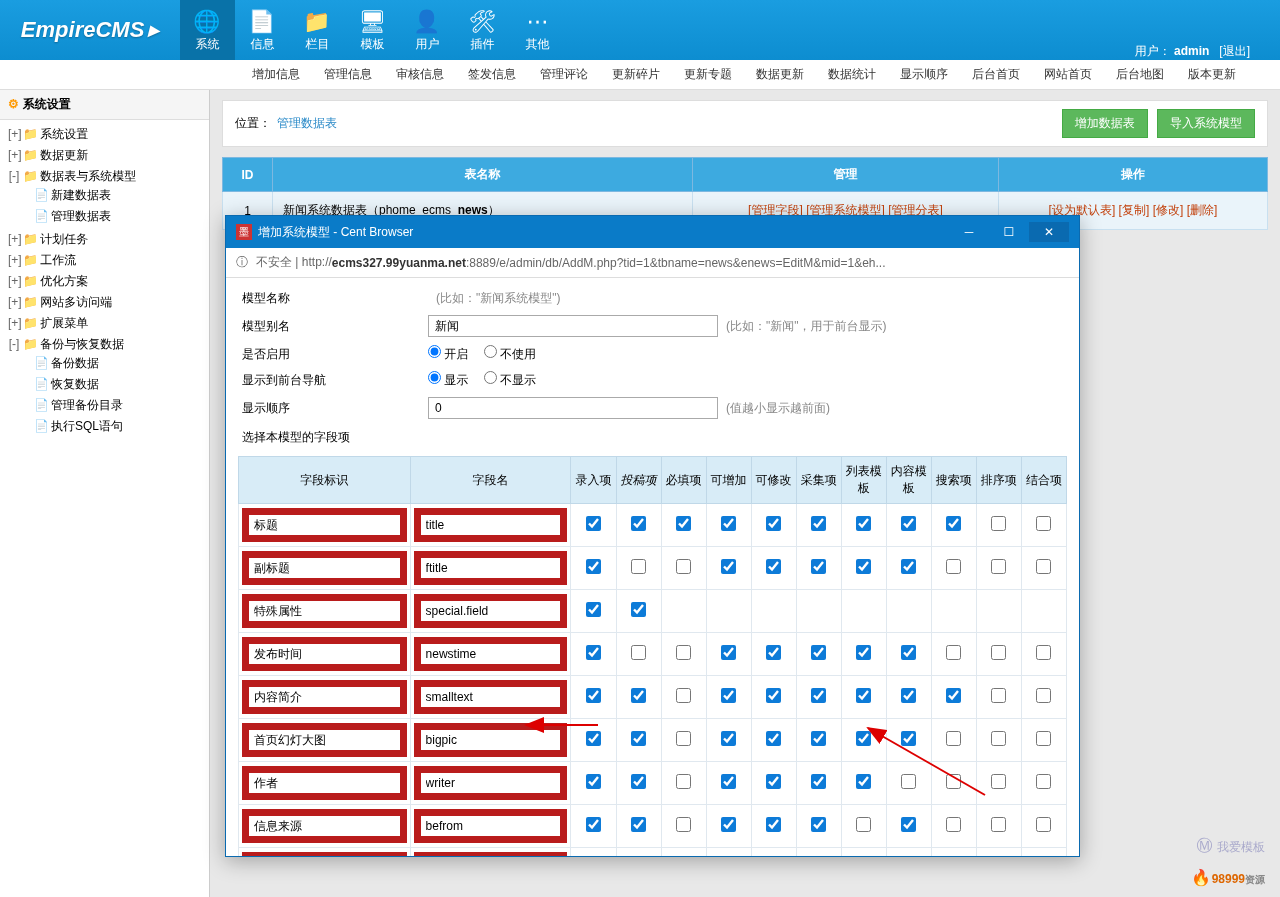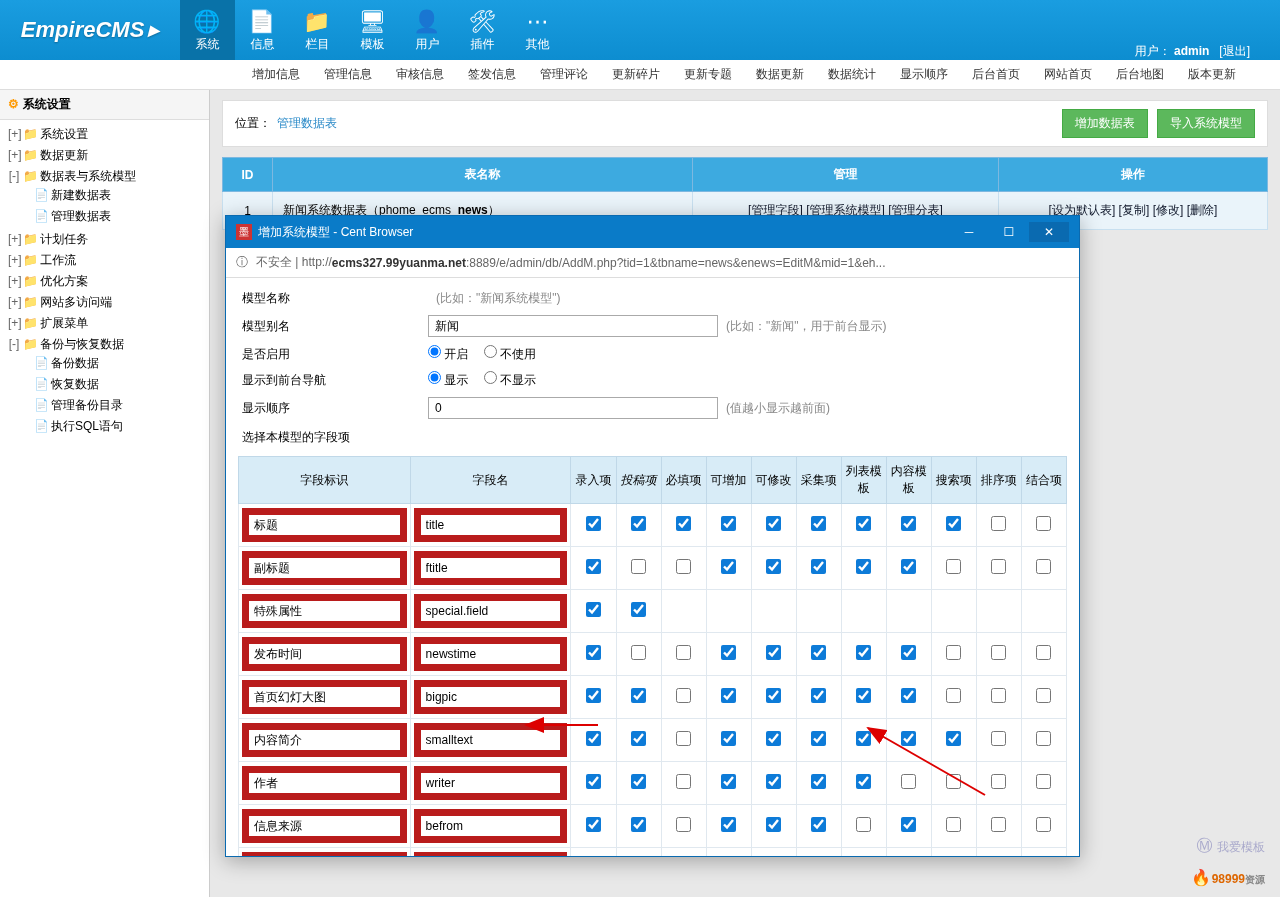--- a/index.html
+++ b/index.html
@@ -29,21 +29,21 @@
 .tree ul{list-style:none;padding-left:18px}
 .content{flex:1;padding:10px 12px;position:relative;overflow:hidden}
 .crumb{background:#fff;padding:8px 12px;border:1px solid #ddd;display:flex;align-items:center}
 .crumb a{color:#2a8ac8;text-decoration:none;margin-left:6px}
 .crumb .btns{margin-left:auto}
 .btn-g{background:#5cb85c;color:#fff;padding:5px 12px;border:1px solid #4a4;cursor:pointer;margin-left:6px}
 .datatable{width:100%;border-collapse:collapse;margin-top:10px;border:1px solid #7db8e0}
 .datatable th{background:#3daae0;color:#fff;padding:8px;border:1px solid #7db8e0;text-align:center}
 .datatable td{background:#eaf4fa;padding:10px;border:1px solid #c8e0f0;text-align:center}
 .datatable td:nth-child(2){text-align:left}
-.datatable a{color:#0f172a;text-decoration:none}
+.datatable a{color:#c2410c;text-decoration:none}
 .watermark{position:absolute;top:198px;left:690px;background:#333;color:#ccc;padding:3px 10px;font-size:11px;z-index:5}
 .modal{position:absolute;top:215px;left:225px;width:855px;height:642px;background:#fff;border:1px solid #0a6ab0;box-shadow:0 4px 20px rgba(0,0,0,.3);z-index:10;display:flex;flex-direction:column}
 .modal-title{background:#0a7bc8;color:#fff;padding:6px 10px;display:flex;align-items:center}
 .modal-title .ico{background:#c33;color:#fff;width:16px;height:16px;display:inline-flex;align-items:center;justify-content:center;margin-right:6px;font-size:10px}
 .modal-ctrl{margin-left:auto;display:flex}
 .modal-ctrl span{width:40px;height:20px;display:flex;align-items:center;justify-content:center;cursor:pointer;color:#fff}
 .modal-url{background:#fff;padding:6px 10px;border-bottom:1px solid #ddd;color:#666;display:flex;align-items:center}
 .modal-url .secure{margin-right:8px}
 .modal-body{flex:1;overflow:auto;padding:8px 12px;position:relative}
 .modal-body::-webkit-scrollbar{width:14px}
@@ -299,46 +299,46 @@
             <td><input type="checkbox" checked="" style=""></td>
             <td><input type="checkbox" checked="" style=""></td>
             <td><input type="checkbox" checked="" style=""></td>
             <td><input type="checkbox" checked="" style=""></td>
             <td><input type="checkbox" checked="" style=""></td>
             <td><input type="checkbox" style=""></td>
             <td><input type="checkbox" style=""></td>
             <td><input type="checkbox" style=""></td>
           </tr>
           <tr>
+            <td><input type="text" value="内容简介" style=""></td>
+            <td><input type="text" value="smalltext" style=""></td>
+            <td><input type="checkbox" checked="" style=""></td>
+            <td><input type="checkbox" checked="" style=""></td>
+            <td><input type="checkbox" style=""></td>
+            <td><input type="checkbox" checked="" style=""></td>
+            <td><input type="checkbox" checked="" style=""></td>
+            <td><input type="checkbox" checked="" style=""></td>
+            <td><input type="checkbox" checked="" style=""></td>
+            <td><input type="checkbox" checked="" style=""></td>
+            <td><input type="checkbox" checked="" style=""></td>
+            <td><input type="checkbox" style=""></td>
+            <td><input type="checkbox" style=""></td>
+          </tr>
+          <tr>
             <td><input type="text" value="首页幻灯大图" style=""></td>
             <td><input type="text" value="bigpic" style=""></td>
             <td><input type="checkbox" checked="" style=""></td>
             <td><input type="checkbox" checked="" style=""></td>
             <td><input type="checkbox" style=""></td>
             <td><input type="checkbox" checked="" style=""></td>
             <td><input type="checkbox" checked="" style=""></td>
             <td><input type="checkbox" checked="" style=""></td>
             <td><input type="checkbox" checked="" style=""></td>
             <td><input type="checkbox" checked="" style=""></td>
             <td><input type="checkbox" style=""></td>
-            <td><input type="checkbox" style=""></td>
-            <td><input type="checkbox" style=""></td>
-          </tr>
-          <tr>
-            <td><input type="text" value="内容简介" style=""></td>
-            <td><input type="text" value="smalltext" style=""></td>
-            <td><input type="checkbox" checked="" style=""></td>
-            <td><input type="checkbox" checked="" style=""></td>
-            <td><input type="checkbox" style=""></td>
-            <td><input type="checkbox" checked="" style=""></td>
-            <td><input type="checkbox" checked="" style=""></td>
-            <td><input type="checkbox" checked="" style=""></td>
-            <td><input type="checkbox" checked="" style=""></td>
-            <td><input type="checkbox" checked="" style=""></td>
-            <td><input type="checkbox" checked="" style=""></td>
             <td><input type="checkbox" style=""></td>
             <td><input type="checkbox" style=""></td>
           </tr>
           <tr>
             <td><input type="text" value="作者" style=""></td>
             <td><input type="text" value="writer" style=""></td>
             <td><input type="checkbox" checked="" style=""></td>
             <td><input type="checkbox" checked="" style=""></td>
             <td><input type="checkbox" style=""></td>
             <td><input type="checkbox" checked="" style=""></td>

